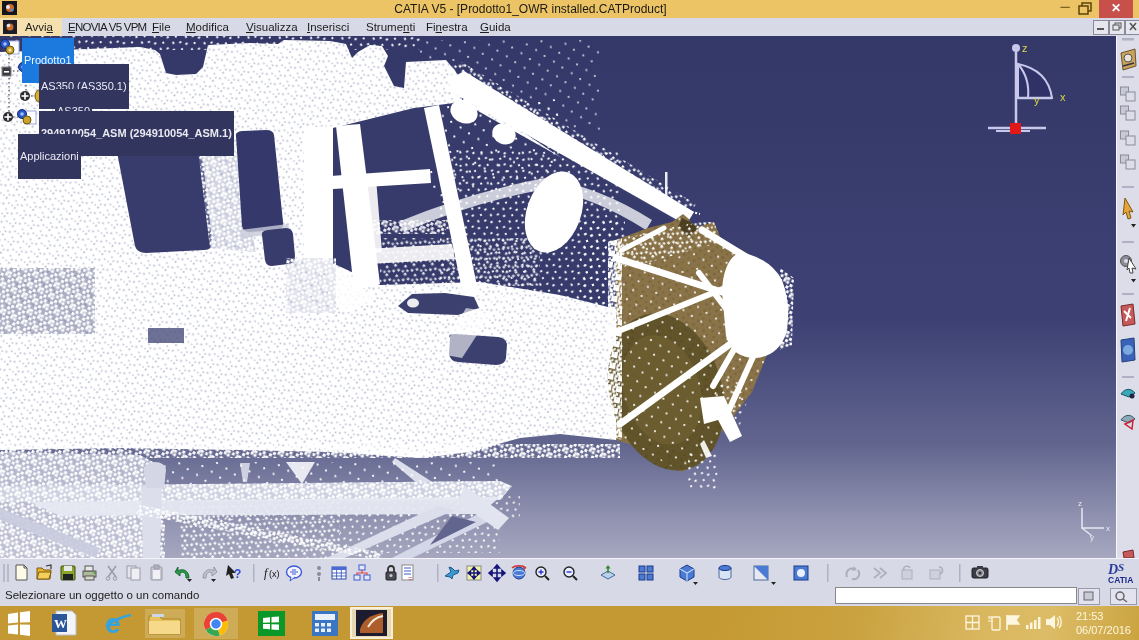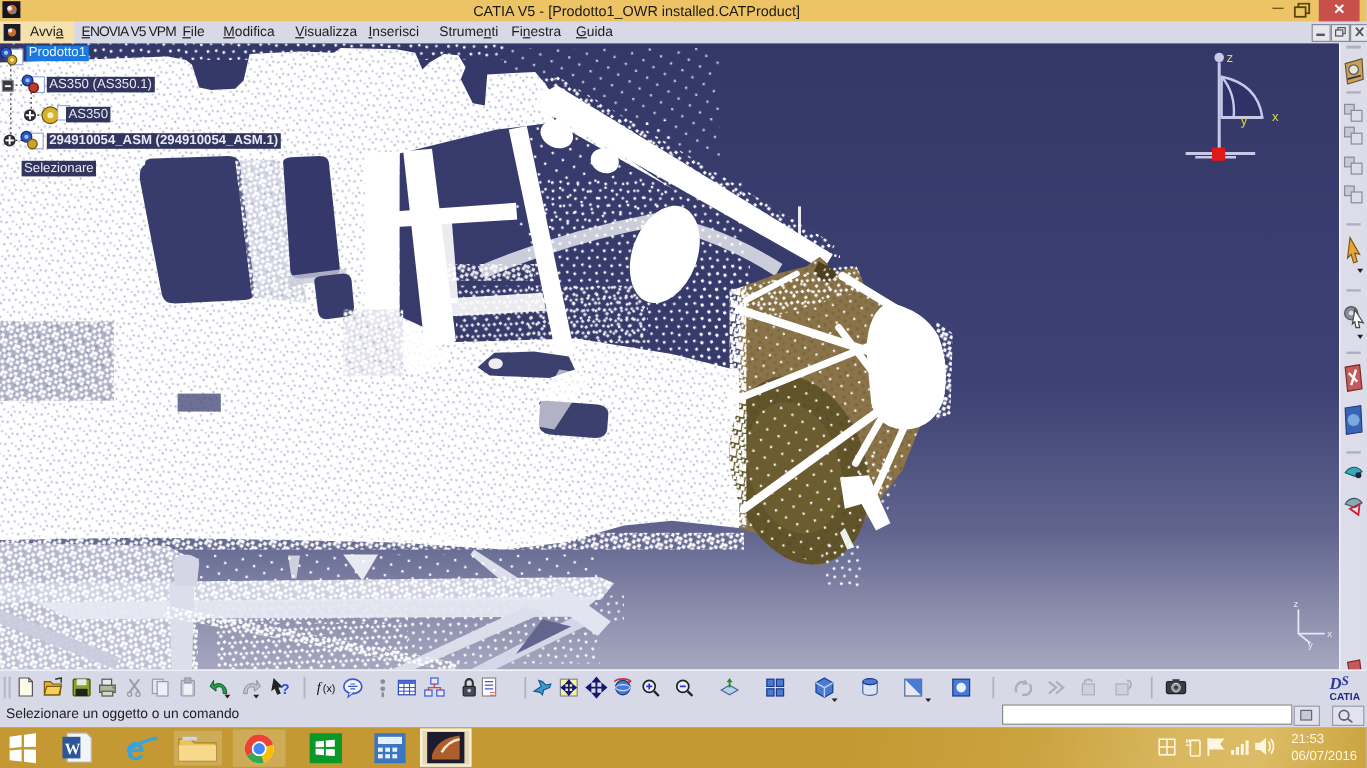--- a/index.html
+++ b/index.html
@@ -26,21 +26,21 @@
   #rtb{left:1116px;top:36px;width:23px;height:522px;background:#dcdde9;border-left:1px solid #f8f8fc;}
   
   #btb{left:0;top:558px;width:1139px;height:28px;background:#d8d9e6;border-top:1px solid #f4f4fa;}
   
   #status{left:0;top:586px;width:1053px;height:20px;background:#d8d9e6;font-size:11.5px;color:#222;}
   #statusfield{left:835px;top:1px;width:240px;height:15px;background:#fff;border:1px solid #888;}
   
   #taskbar{left:0;top:606px;width:1139px;height:34px;background:linear-gradient(100deg,#c49933 0%,#c49933 62%,#caa23f 75%,#d9b75f 86%,#dcbc66 92%,#cba440 100%);}
   #clock{right:8px;top:3px;color:#fdf6e0;font-size:11px;text-align:left;line-height:14px;}
   
-  .treelabel{position:absolute;background:#32355e;color:#e9e9f2;font-size:11px;line-height:13px;padding:0 2px;white-space:nowrap;}
+  .treelabel{position:absolute;background:#32355e;color:#e9e9f2;font-size:11px;line-height:13px;padding:16px 2px;white-space:nowrap;}
 </style>
 </head>
 <body>
 
 <div class="abs" id="titlebar"></div>
 <div class="abs" id="titleicon"><svg width="15" height="14">
       <circle cx="8" cy="7" r="4" fill="#c96a28"></circle>
       <circle cx="6" cy="6" r="2" fill="#e8e8f4"></circle>
       <circle cx="10" cy="9" r="1.5" fill="#4a8adf"></circle>
     </svg></div>
@@ -317,21 +317,21 @@
   <rect x="7.2" y="77.5" width="1.6" height="7" fill="#fff"></rect>
   <rect x="25" y="75" width="11" height="13" fill="#fff" stroke="#9ad"></rect>
   <circle cx="22" cy="78" r="4.5" fill="#2a56c6" stroke="#0e2a7a"></circle>
   <circle cx="22" cy="78" r="1.8" fill="#9ec1ff"></circle>
   <circle cx="27" cy="84" r="4" fill="#caa42a" stroke="#6a5410"></circle>
 </svg>
 <div class="treelabel" style="left:22px;top:38px;background:#1c79dd;color:#eaf4ff;">Prodotto1</div>
 <div class="treelabel" style="left:39px;top:64px;">AS350 (AS350.1)</div>
 <div class="treelabel" style="left:55px;top:89px;">AS350</div>
 <div class="treelabel" style="left:39px;top:111px;font-weight:bold;">294910054_ASM (294910054_ASM.1)</div>
-<div class="treelabel" style="left:18px;top:134px;">Selezionare</div>
+<div class="treelabel" style="left:18px;top:134px;">Applicazioni</div>
 
 <div class="abs" id="rtb">
 <svg width="23" height="522" viewBox="0 36 23 522" xmlns="http://www.w3.org/2000/svg">
   <rect x="5" y="38" width="12" height="2.5" fill="#b0b0c4"></rect>
 
   <path d="M4,53 L18,49 L19,66 L6,70 Z" fill="#caa35a" stroke="#6a5430"></path>
   <circle cx="11" cy="58" r="4" fill="#e8e4da" stroke="#555"></circle>
   <path d="M6,66 L17,63" stroke="#334" stroke-width="1.5"></path>
   <rect x="5" y="76" width="12" height="2" fill="#b0b0c4"></rect>
 

